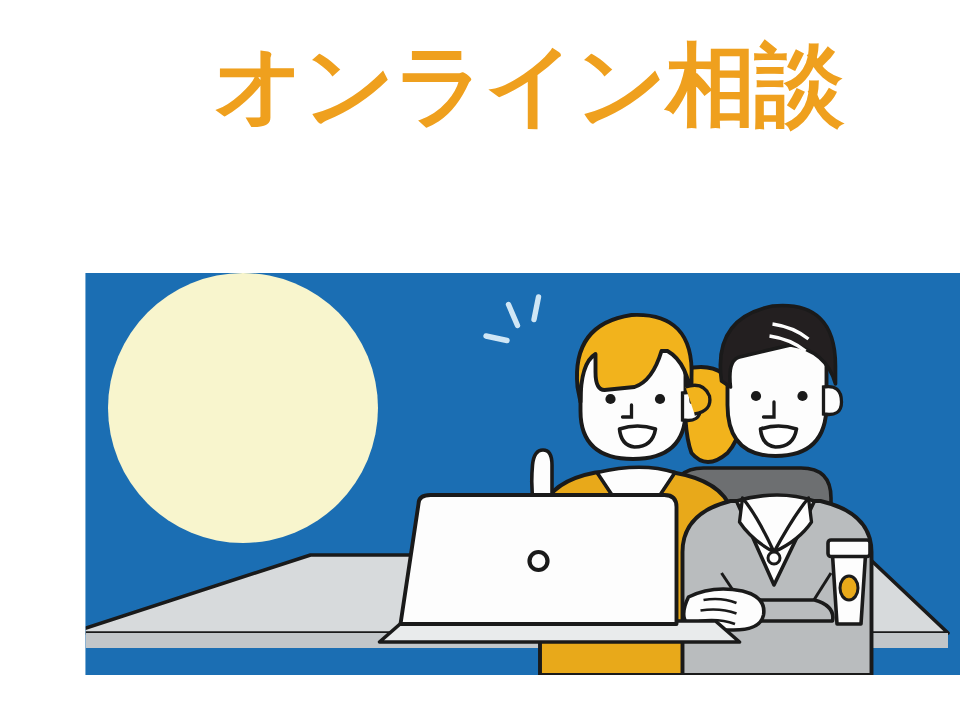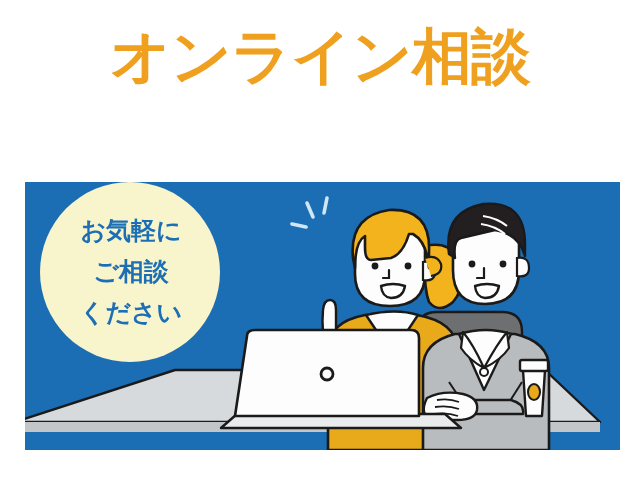--- a/index.html
+++ b/index.html
@@ -11,20 +11,21 @@
     width: 640px;
     height: 480px;
     overflow: hidden;
     font-family: "Liberation Sans", "DejaVu Sans", sans-serif;
   }
   .banner {
     position: relative;
     width: 540px;
     height: 480px;
     background: #ffffff;
+    margin-left: 32px;
   }
 
   
   .heading {
     position: absolute;
     left: 0;
     top: 0;
     width: 640px;
     height: 178px;
     text-align: center;
@@ -218,20 +219,15 @@
 
         <path d="M498,188 L520,188 L517,234 L501,234 Z" fill="#fdfdfd" stroke="#1a1a1a" stroke-width="2.4" stroke-linejoin="round"></path>
 
         <rect x="495" y="178" width="28" height="11" rx="2" fill="#fdfdfd" stroke="#1a1a1a" stroke-width="2.4"></rect>
 
         <ellipse cx="509" cy="210" rx="6" ry="8" fill="#e8a91a" stroke="#1a1a1a" stroke-width="2"></ellipse>
       </g>
 
     </svg>
 
-    <div class="badge-text">
-      <span class="badge-line">お気軽に</span>
-      <span class="badge-line">ご相談</span>
-      <span class="badge-line">ください</span>
-    </div>
 
   </div>
 </div>
 
 </body></html>

